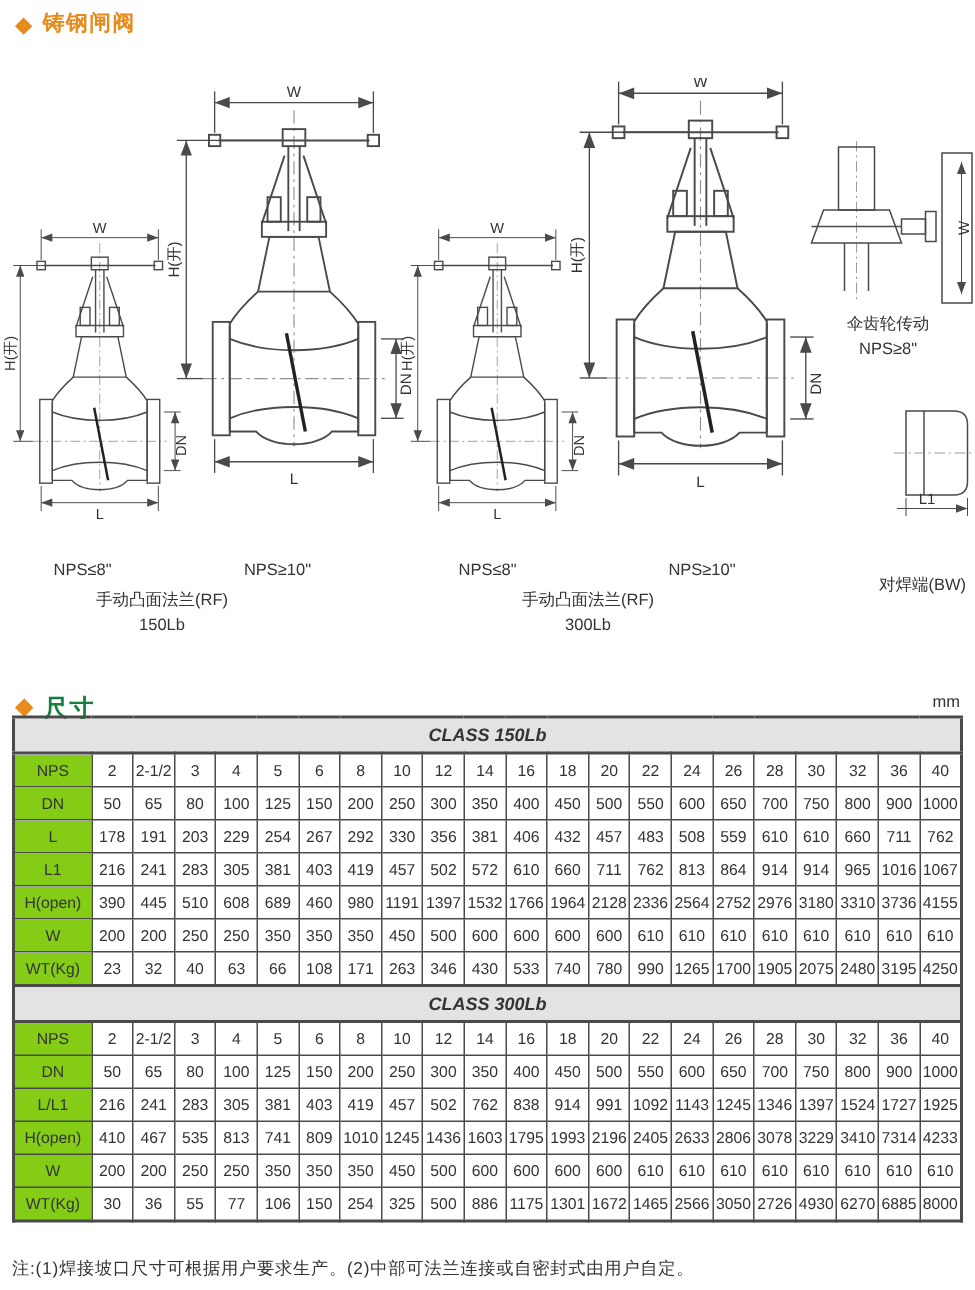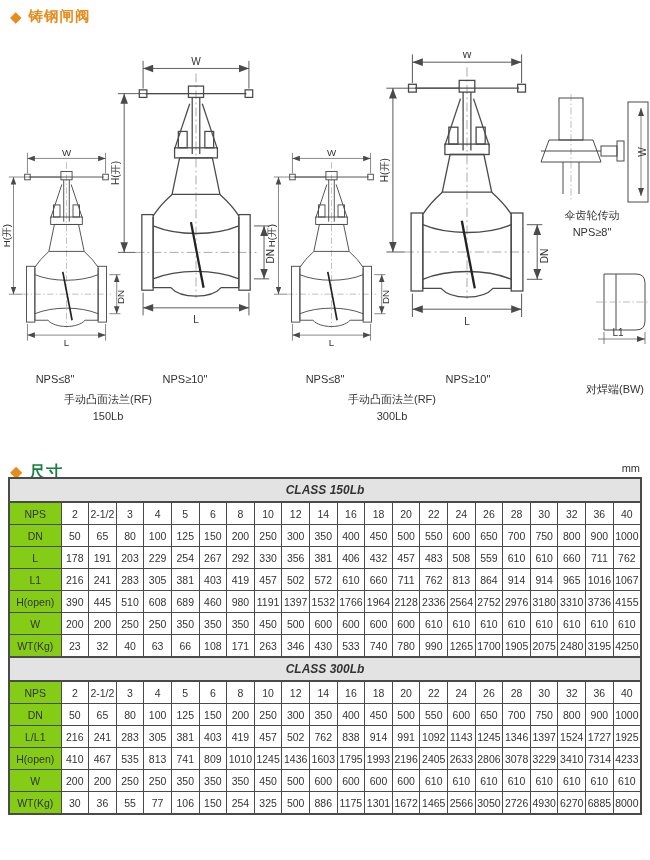--- a/index.html
+++ b/index.html
@@ -495,13 +495,14 @@
           <td>3050</td>
           <td>2726</td>
           <td>4930</td>
           <td>6270</td>
           <td>6885</td>
           <td>8000</td>
         </tr>
       </tbody>
   </table>
 
+  <div class="footnote">注:(1)焊接坡口尺寸可根据用户要求生产。(2)中部可法兰连接或自密封式由用户自定。</div>
 </div>
 
 </body></html>

